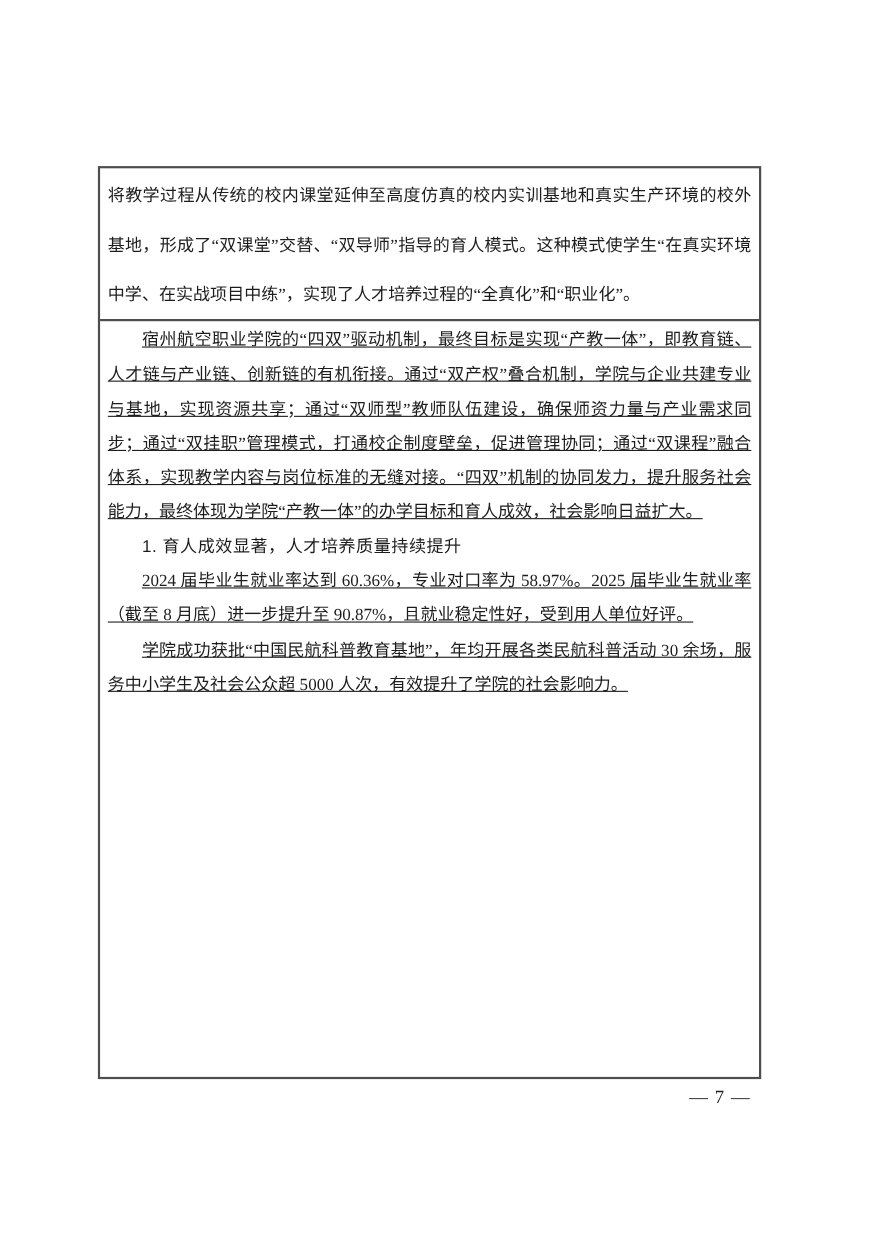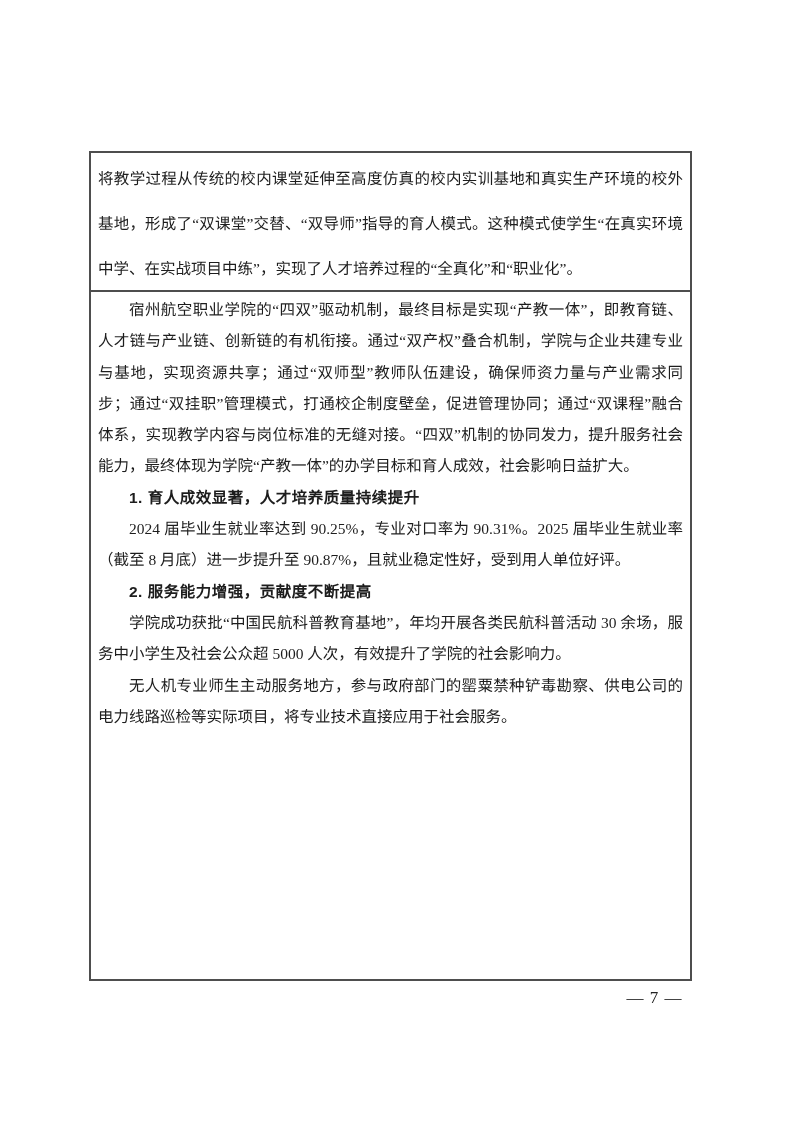--- a/index.html
+++ b/index.html
@@ -42,24 +42,24 @@
   }
   .cell-main {
     flex: 1;
     padding: 2px 7px 0 7px;
     font-size: 15.5px;
     line-height: 31.3px;
     overflow: hidden;
   }
   .cell p { margin: 0; }
   .section-title { text-indent: 0; }
-  .para { text-indent: 2em; }
+  .para { text-indent: 2em; text-decoration: underline; }
   .heading {
     text-indent: 2em;
-    font-weight: bold;
+    font-weight: normal;
     font-family: "Liberation Sans", "DejaVu Sans", sans-serif;
     letter-spacing: 0.5px;
   }
   .page-number {
     position: absolute;
     top: 988px;
     left: 617px;
     width: 75px;
     text-align: center;
     font-size: 17px;
@@ -75,23 +75,21 @@
 
   <div class="doc-table">
 
     <div class="cell cell-top">
       <p>将教学过程从传统的校内课堂延伸至高度仿真的校内实训基地和真实生产环境的校外基地，形成了“双课堂”交替、“双导师”指导的育人模式。这种模式使学生“在真实环境中学、在实战项目中练”，实现了人才培养过程的“全真化”和“职业化”。</p>
     </div>
 
     <div class="cell cell-main">
       <p class="para">宿州航空职业学院的“四双”驱动机制，最终目标是实现“产教一体”，即教育链、人才链与产业链、创新链的有机衔接。通过“双产权”叠合机制，学院与企业共建专业与基地，实现资源共享；通过“双师型”教师队伍建设，确保师资力量与产业需求同步；通过“双挂职”管理模式，打通校企制度壁垒，促进管理协同；通过“双课程”融合体系，实现教学内容与岗位标准的无缝对接。“四双”机制的协同发力，提升服务社会能力，最终体现为学院“产教一体”的办学目标和育人成效，社会影响日益扩大。</p>
       <p class="heading">1. 育人成效显著，人才培养质量持续提升</p>
-      <p class="para">2024 届毕业生就业率达到 90.25%，专业对口率为 90.31%。2025 届毕业生就业率（截至 8 月底）进一步提升至 90.87%，且就业稳定性好，受到用人单位好评。</p>
-      <p class="heading">2. 服务能力增强，贡献度不断提高</p>
+      <p class="para">2024 届毕业生就业率达到 60.36%，专业对口率为 58.97%。2025 届毕业生就业率（截至 8 月底）进一步提升至 90.87%，且就业稳定性好，受到用人单位好评。</p>
       <p class="para">学院成功获批“中国民航科普教育基地”，年均开展各类民航科普活动 30 余场，服务中小学生及社会公众超 5000 人次，有效提升了学院的社会影响力。</p>
-      <p class="para">无人机专业师生主动服务地方，参与政府部门的罂粟禁种铲毒勘察、供电公司的电力线路巡检等实际项目，将专业技术直接应用于社会服务。</p>
     </div>
 
   </div>
 
   <div class="page-number">— 7 —</div>
 
 </div>
 
 </body></html>

